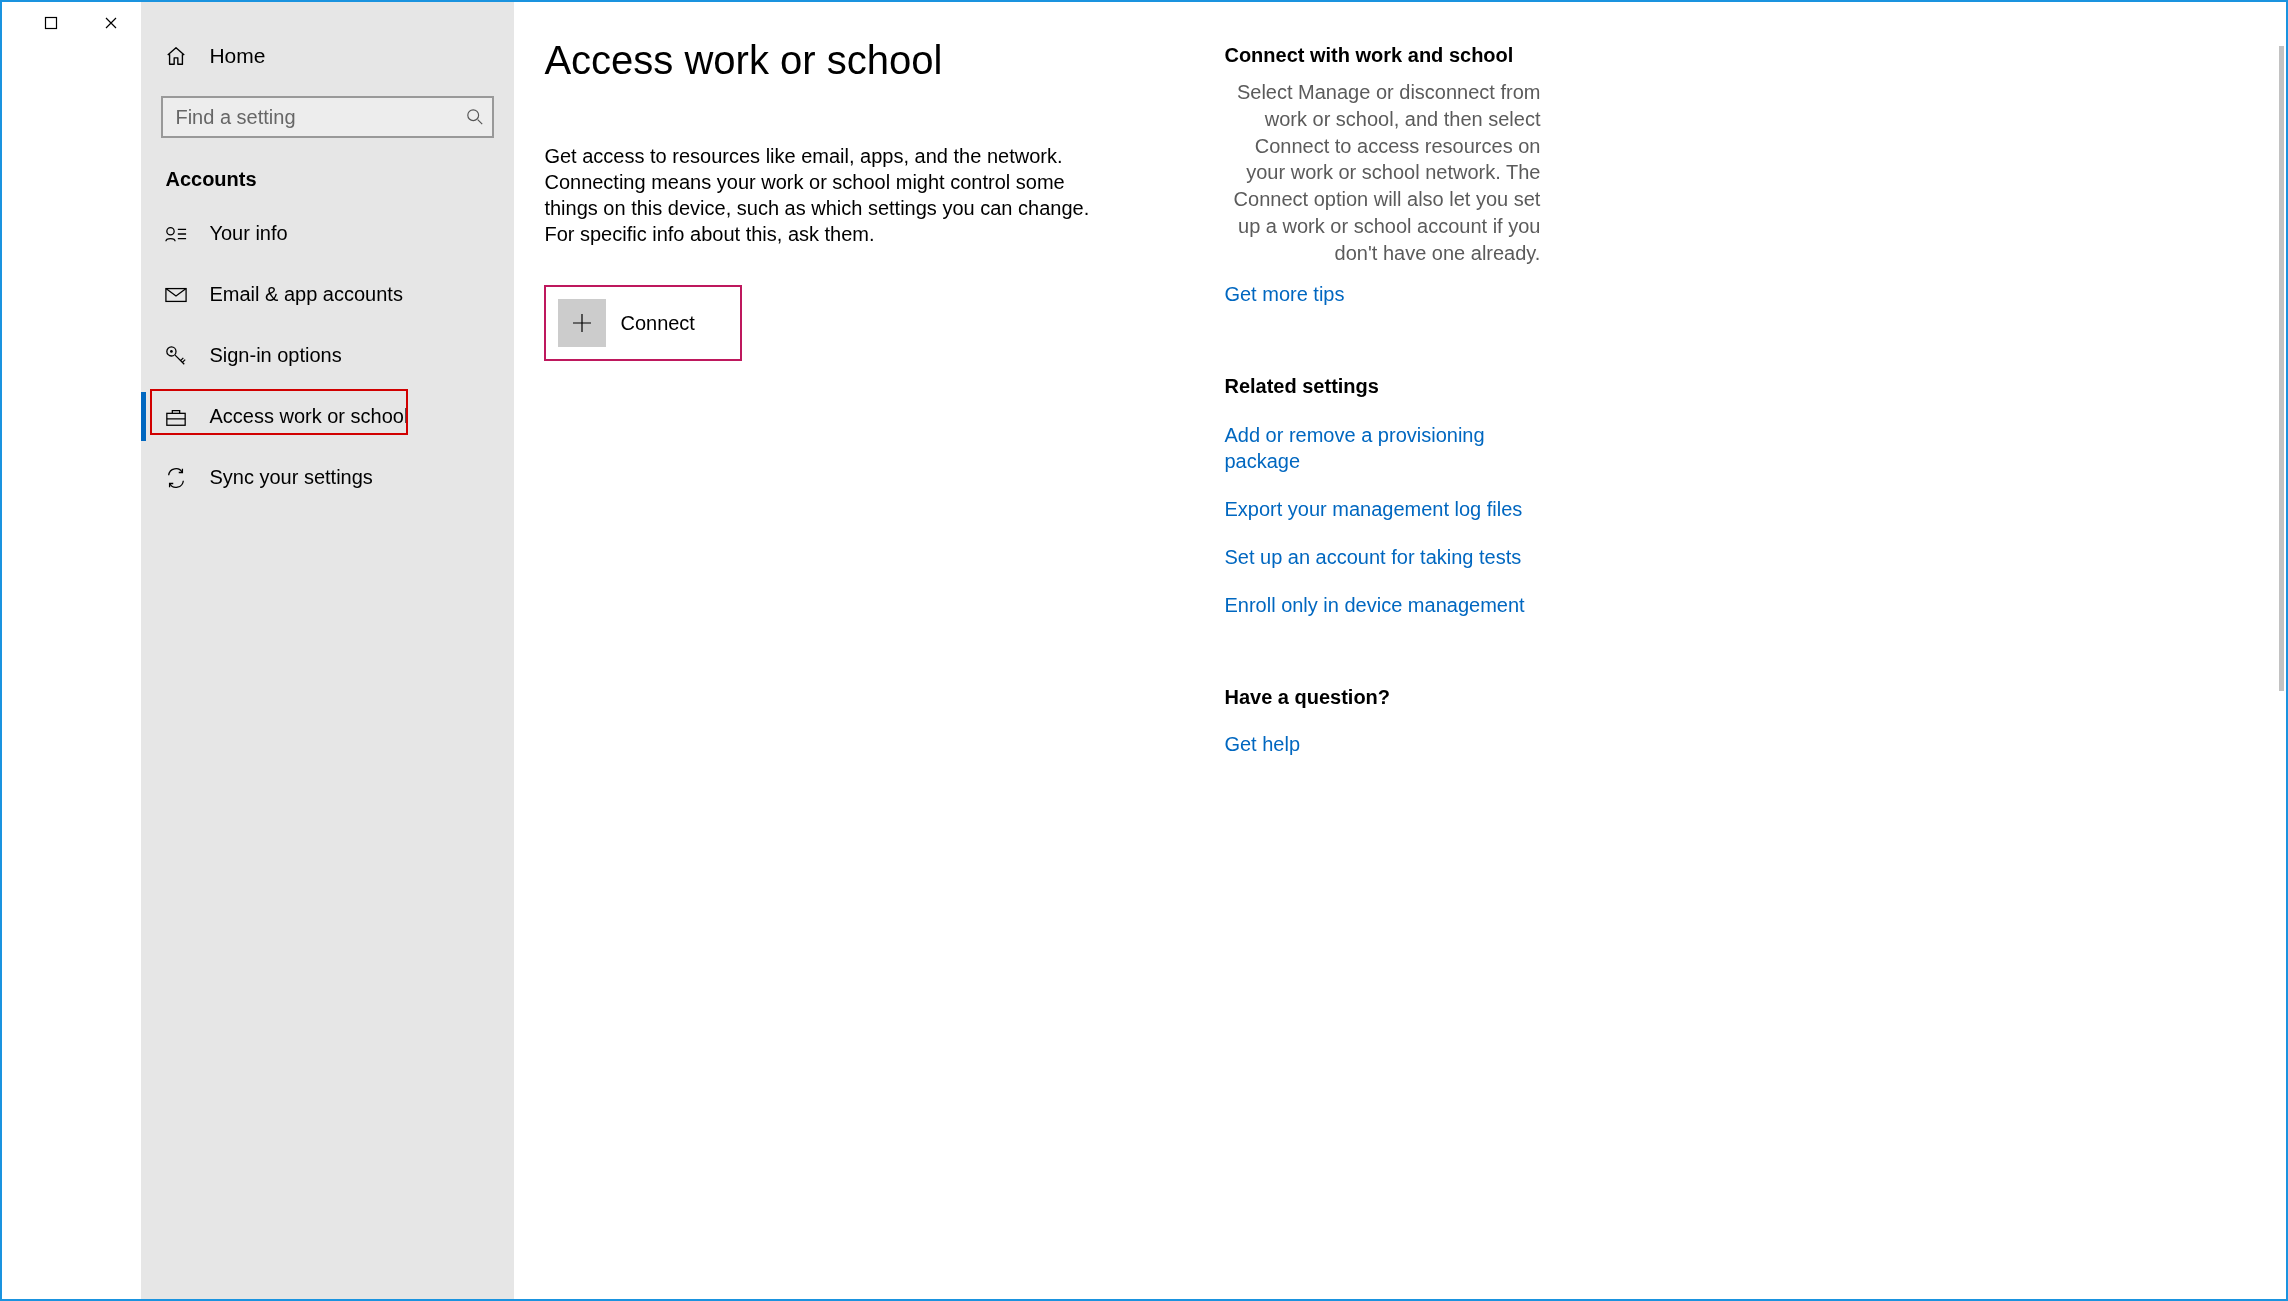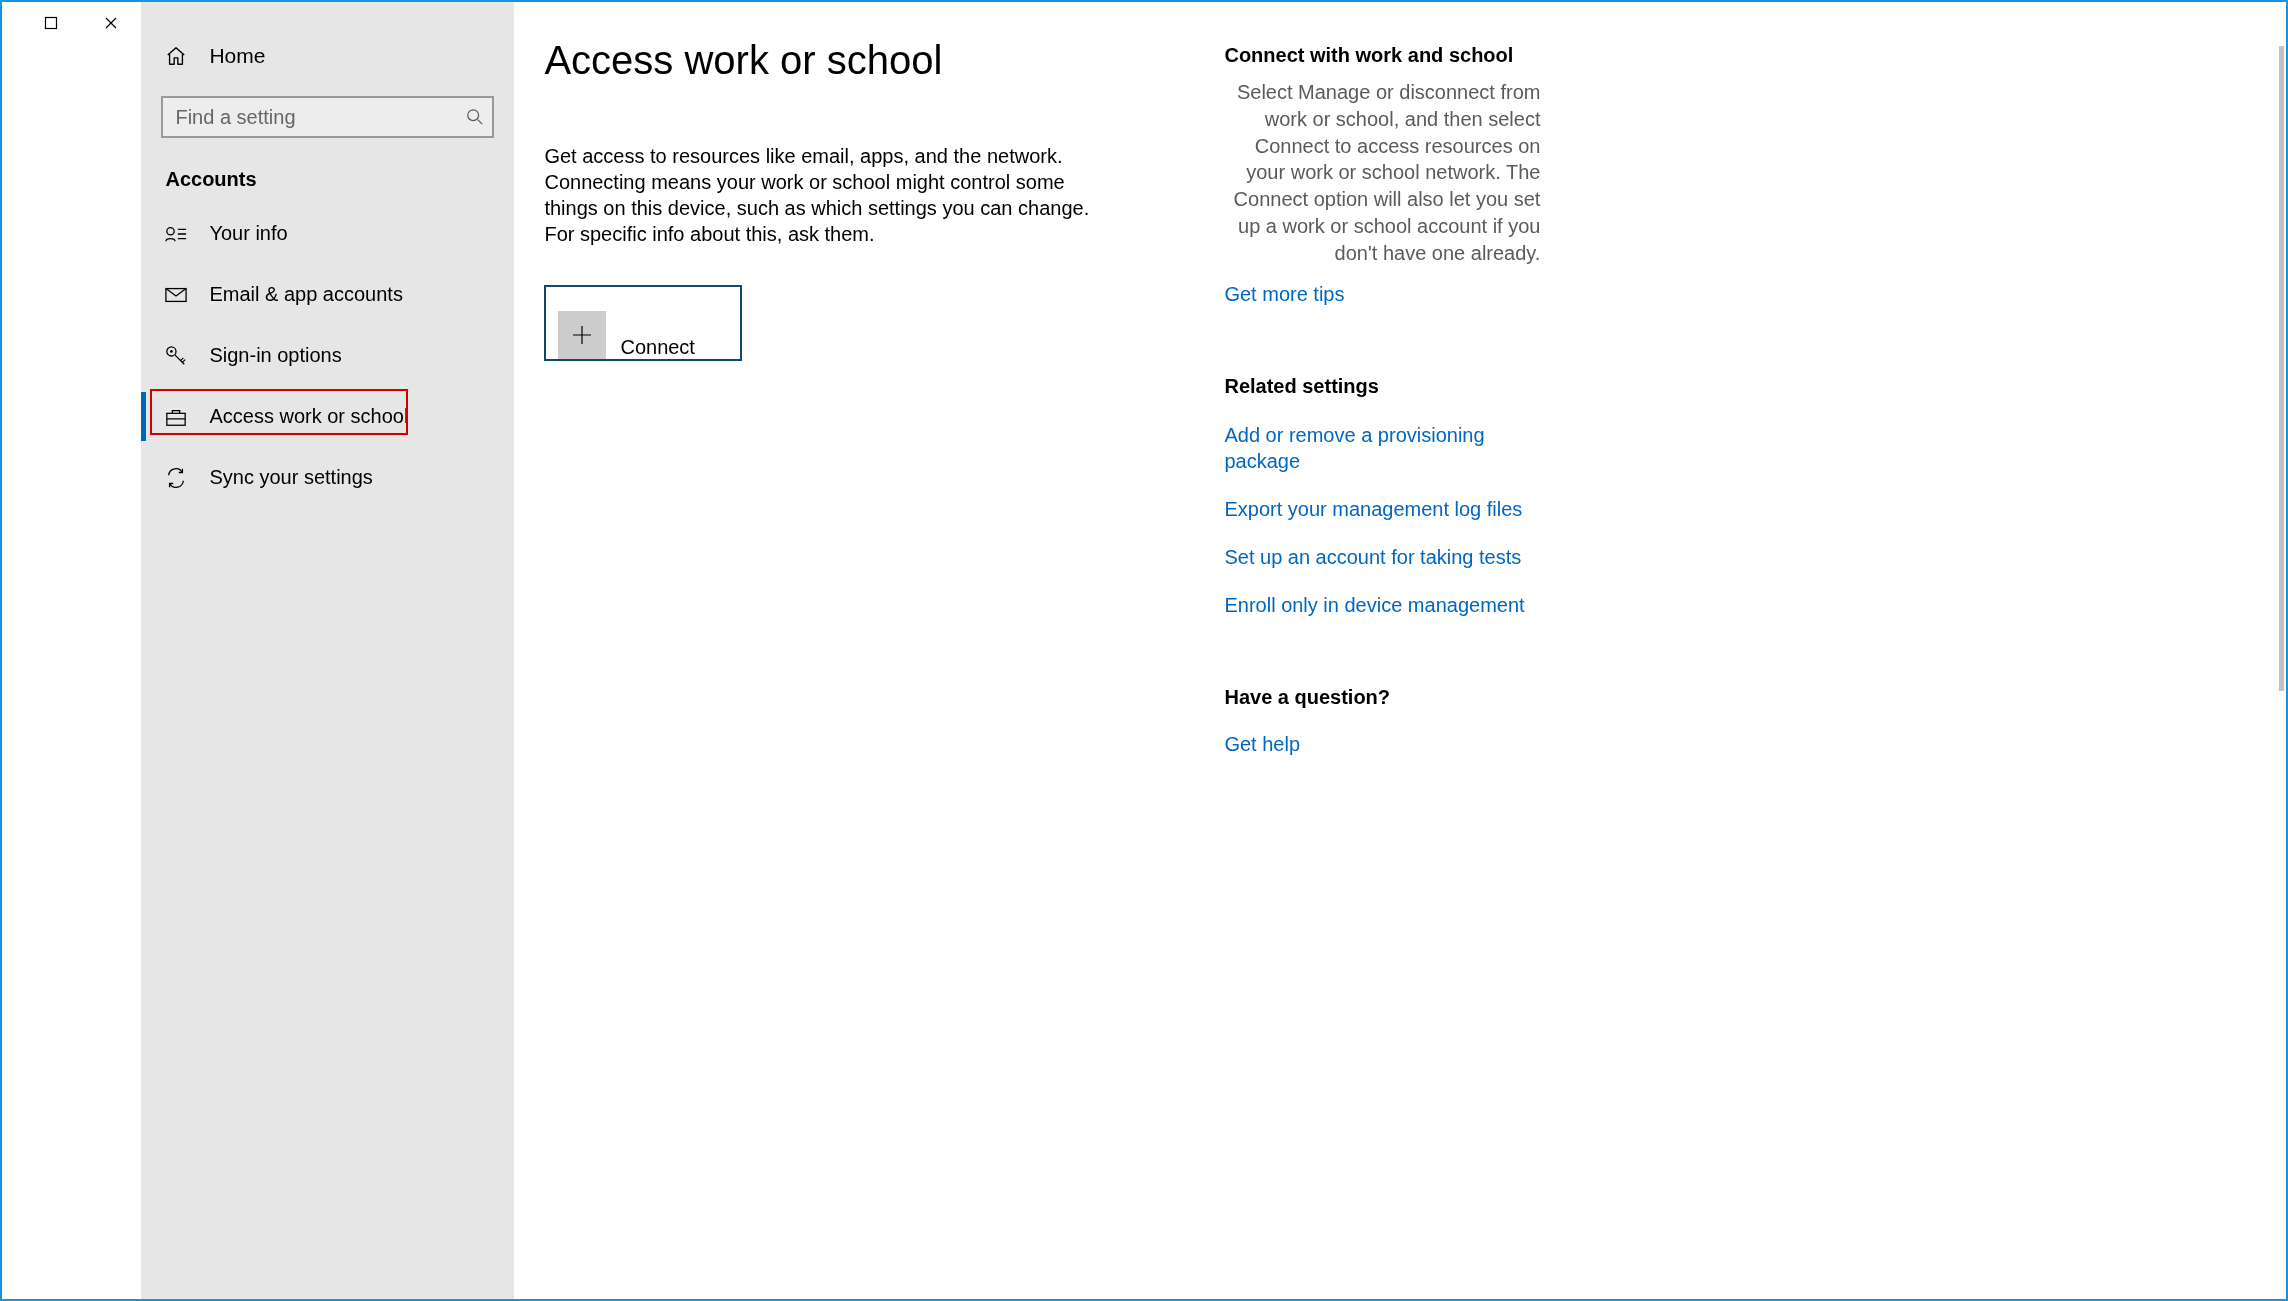--- a/index.html
+++ b/index.html
@@ -115,23 +115,23 @@
     font-weight: 400;
     margin-bottom: 60px;
   }
   .content p.desc {
     font-size: 20px;
     line-height: 1.3;
     max-width: 560px;
     margin-bottom: 38px;
   }
   .connect-btn-wrap {
-    border: 2px solid #0c4a6e;
+    border: 2px solid #be185d;
     width: 198px; height: 76px;
-    display: flex; align-items: flex-end;
+    display: flex; align-items: center;
     padding: 0 12px;
     gap: 14px;
   }
   .plus-tile {
     width: 48px; height: 48px;
     background: #cccccc;
     display: flex; align-items: center; justify-content: center;
   }
   .connect-label {
     font-size: 20px;

